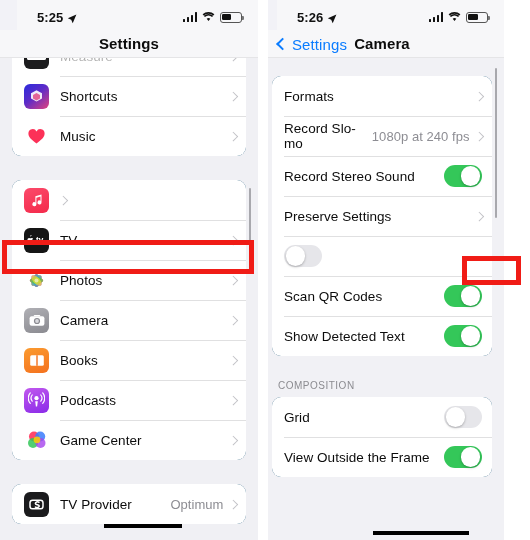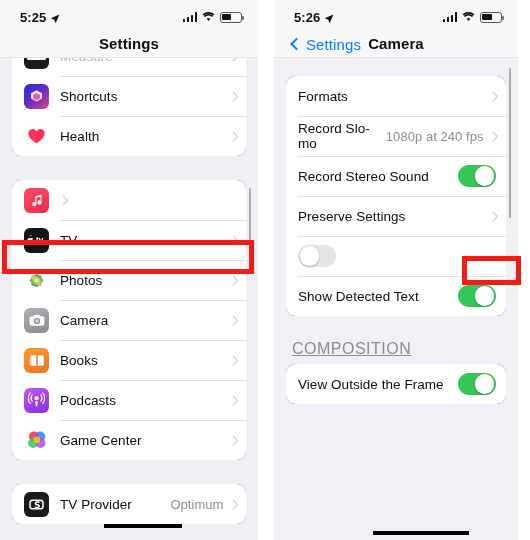--- a/index.html
+++ b/index.html
@@ -7,29 +7,30 @@
     width: 530px; height: 540px;
     background: #ffffff;
     font-family: "Liberation Sans", sans-serif;
     overflow: hidden;
   }
   .stage { position: relative; width: 530px; height: 540px; background:#fff; }
 
   
   .panel { position: absolute; top: 0; height: 540px; overflow: hidden; background: #f2f2f7; }
   .panel-left  { left: 0;   width: 258px; }
-  .panel-right { left: 274px; width: 244px; }
+  .panel-right { left: 260px; width: 244px; }
   .gutter { position:absolute; left:258px; top:0; width:10px; height:540px; background:#fff; z-index:14;}
 
   
   .statusbar {
     position: relative; height: 30px;
     display: flex; align-items: center; justify-content: space-between;
     padding: 4px 16px 0 20px;
     background: #f7f7f9;
+    margin-left: 17px;
   }
   .sb-time {
     font-size: 13px; font-weight: 600; color: #111;
     letter-spacing: .1px; display: flex; align-items: center; gap: 4px;
   }
   .loc-arrow { display:inline-block; width:10px; height:10px; }
   .sb-icons { display: flex; align-items: center; gap: 5px; }
   .bars { display: flex; align-items: flex-end; gap: 1.5px; height: 10px; }
   .bars i { display:block; width: 2.5px; background: #111; border-radius: .5px; }
   .bars i:nth-child(1){height:3px;} .bars i:nth-child(2){height:5px;}
@@ -88,22 +89,22 @@
   
   .appicon {
     width: 25px; height: 25px; border-radius: 6px; margin-right: 11px;
     flex: none; position: relative; overflow: hidden;
     display: flex; align-items: center; justify-content: center;
   }
   .appicon svg { display: block; }
 
   
   .sect {
-    font-size: 16px; color: #8b8b90; letter-spacing: .5px;
-    padding: 0 0 6px 18px; text-transform: uppercase; text-decoration: underline;
+    font-size: 10px; color: #8b8b90; letter-spacing: .5px;
+    padding: 0 0 6px 18px; text-transform: uppercase;
   }
 
   
   .tgl { width: 38px; height: 22.5px; border-radius: 12px; position: relative; flex: none; }
   .tgl.on  { background: #34c759; }
   .tgl.off { background: #e6e6ea; }
   .tgl .knob {
     position: absolute; top: 1.6px; width: 19.4px; height: 19.4px;
     border-radius: 50%; background: #fff;
     box-shadow: 0 1px 2.5px rgba(0,0,0,.28);
@@ -183,21 +184,21 @@
           </span>
           <span class="r-label">Shortcuts</span>
           <span class="chev"></span>
         </div>
         <div class="row">
           <span class="appicon" style="background:#fff">
             <svg width="19" height="18" viewBox="0 0 19 18">
                 <path d="M9.5 16.5C5 13 1.4 10.4 1.4 6.5A4.3 4.3 0 0 1 9.5 4.4 4.3 4.3 0 0 1 17.6 6.5c0 3.9-3.6 6.5-8.1 10z" fill="#fc3158"></path>
               </svg>
           </span>
-          <span class="r-label">Health</span>
+          <span class="r-label">Music</span>
           <span class="chev"></span>
         </div>
       </div>
 
       <div class="spacer-24"></div>
 
       <div class="group">
         <div class="row">
           <span class="appicon" style="background:linear-gradient(160deg,#fb4a6a,#f42a4b)">
             <svg width="14" height="14" viewBox="0 0 14 14">
@@ -369,32 +370,44 @@
         <div class="row row-plain">
           <span class="r-label">Preserve Settings</span>
           <span class="chev"></span>
         </div>
         <div class="row row-plain">
           <span class="tgl off">
               <span class="knob"></span>
             </span>
         </div>
         <div class="row row-plain">
+          <span class="r-label">Scan QR Codes</span>
+          <span class="tgl on">
+              <span class="knob"></span>
+            </span>
+        </div>
+        <div class="row row-plain">
           <span class="r-label">Show Detected Text</span>
           <span class="tgl on">
               <span class="knob"></span>
             </span>
         </div>
       </div>
 
       <div class="spacer-24"></div>
 
       <div class="sect">COMPOSITION</div>
       <div class="group">
         <div class="row row-plain">
+          <span class="r-label">Grid</span>
+          <span class="tgl off">
+              <span class="knob"></span>
+            </span>
+        </div>
+        <div class="row row-plain">
           <span class="r-label">View Outside the Frame</span>
           <span class="tgl on">
               <span class="knob"></span>
             </span>
         </div>
       </div>
 
       <div class="sbar" style="top:10px;height:150px;"></div>
     </div>
   </div>

